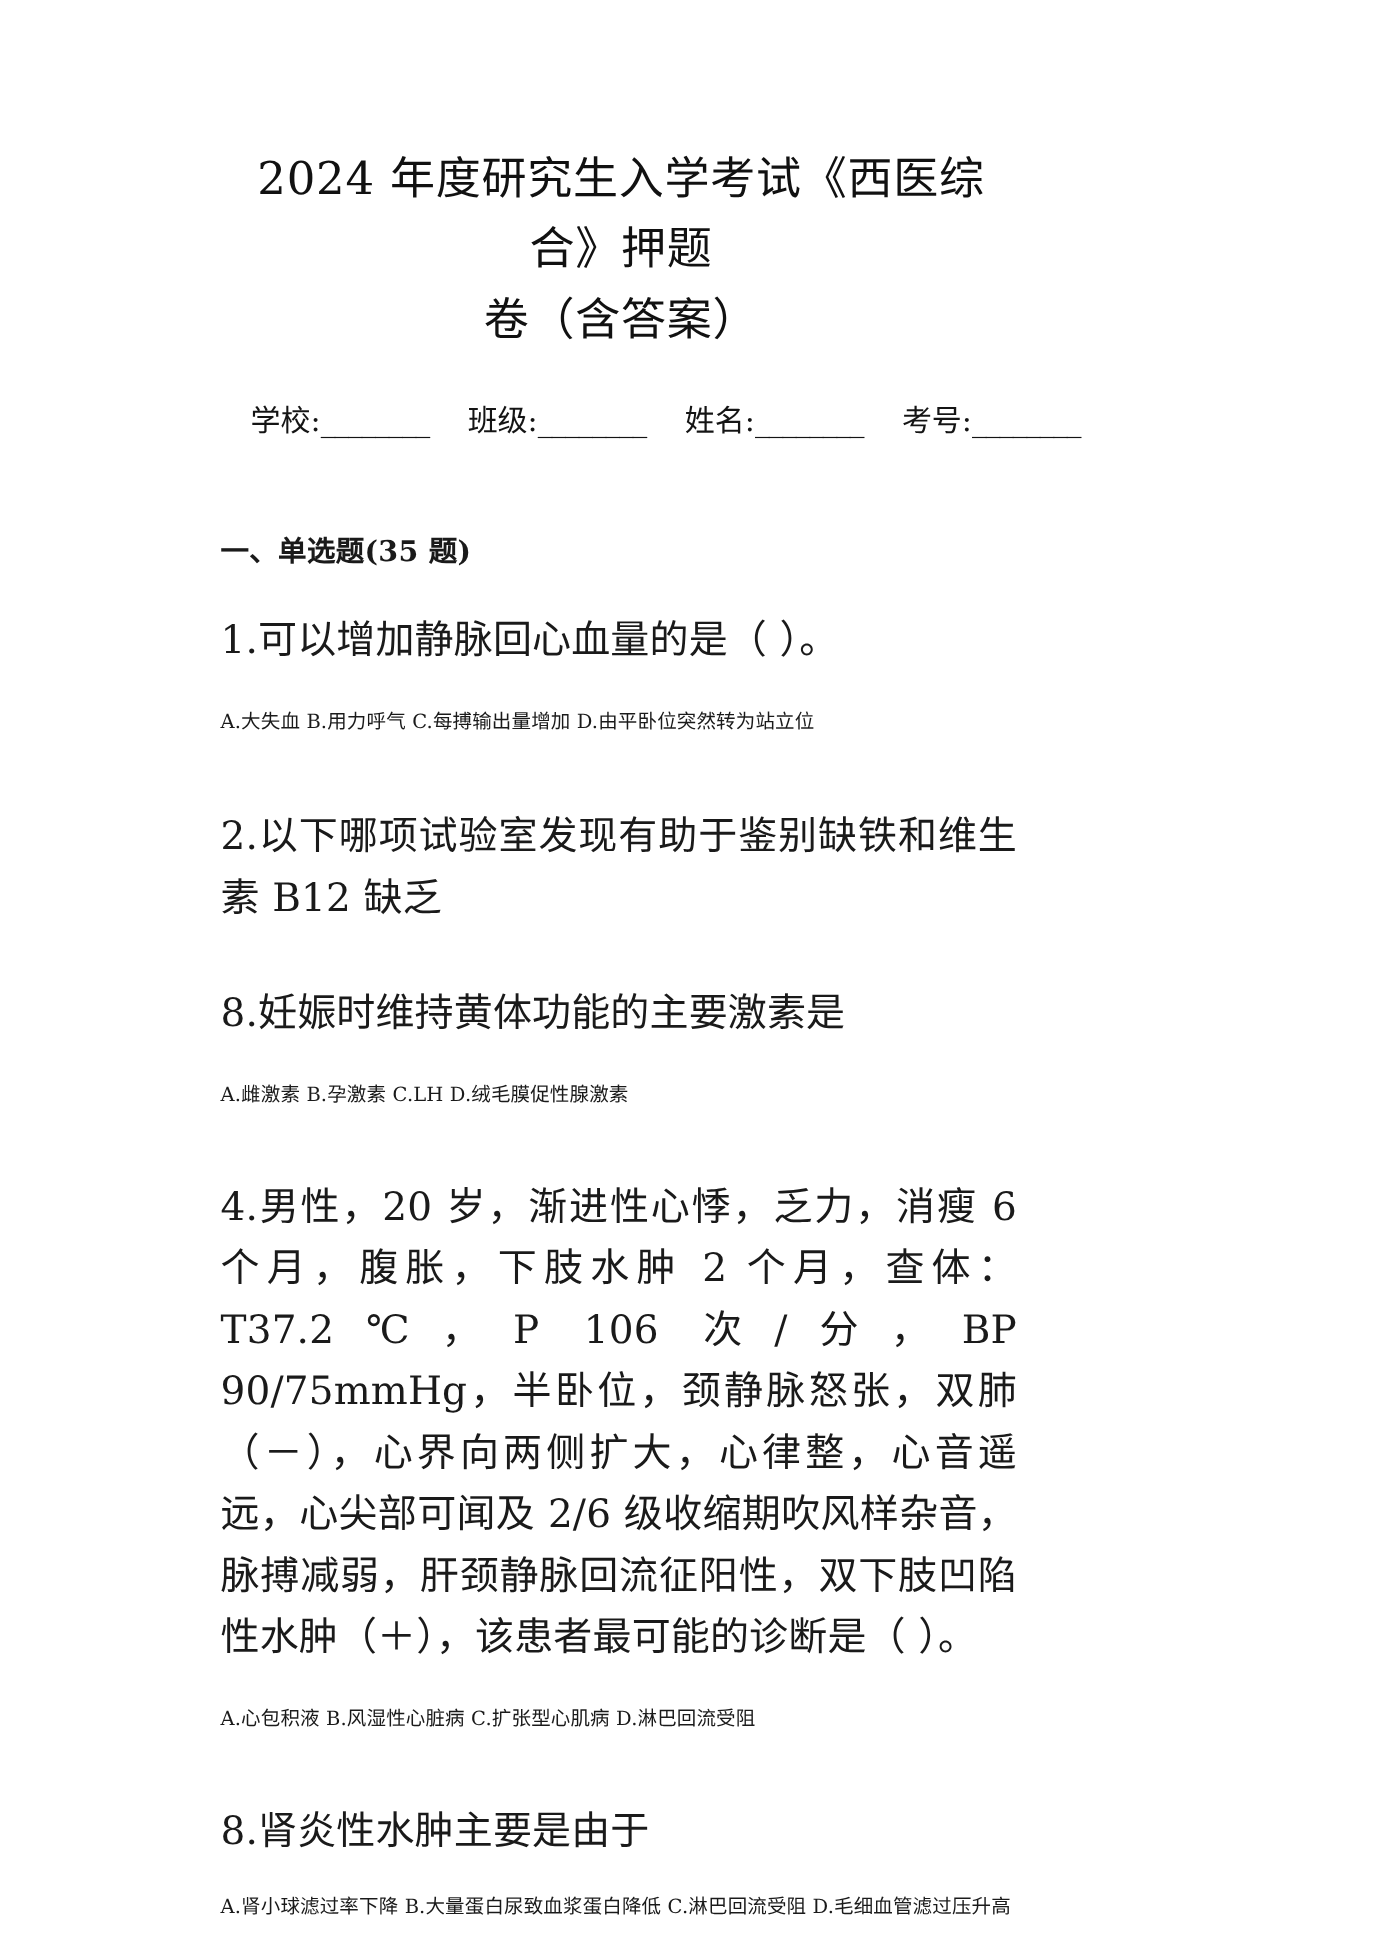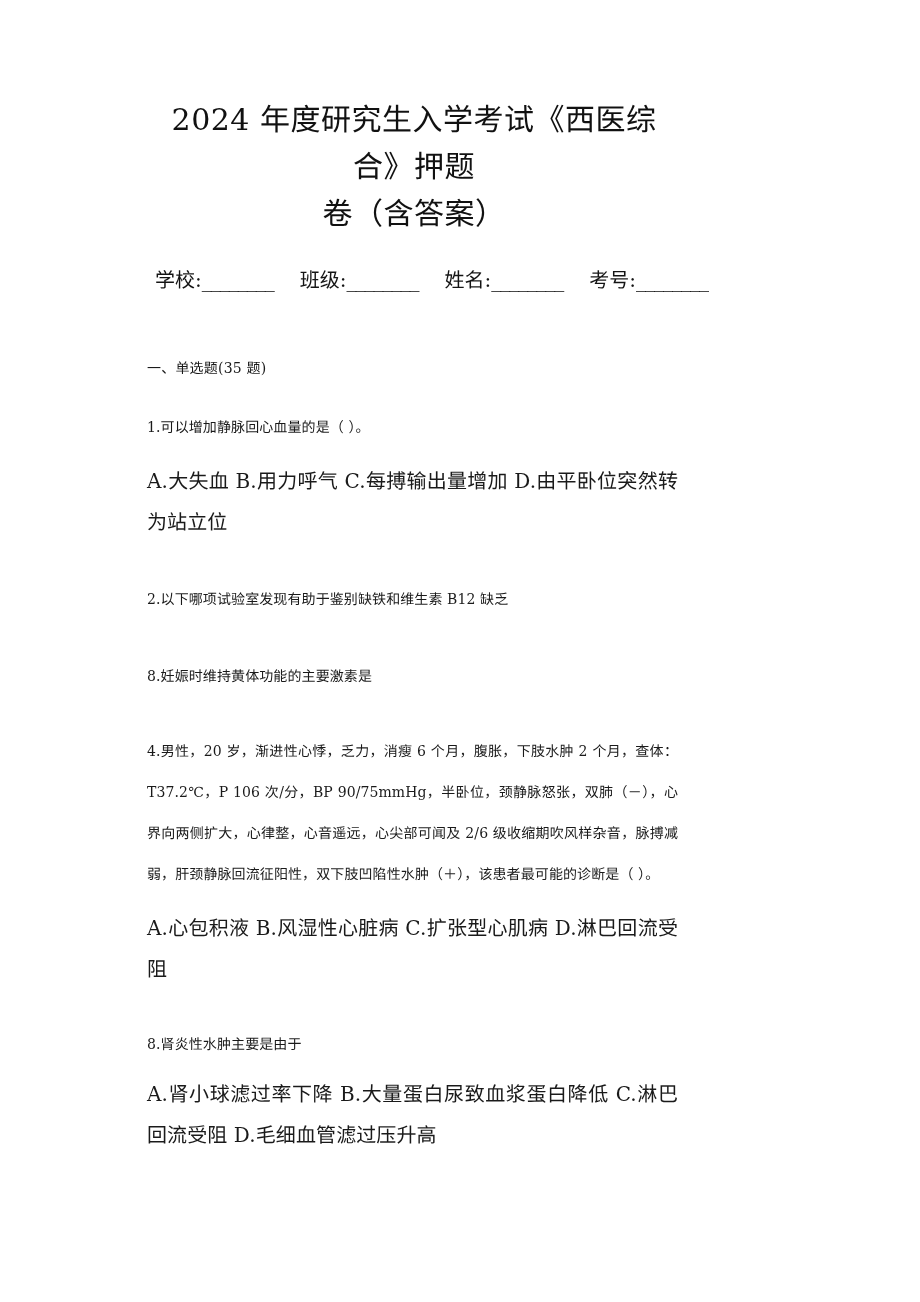--- a/index.html
+++ b/index.html
@@ -34,21 +34,21 @@
     text-align: center;
     font-size: 30px;
     font-weight: 400;
     line-height: 47px;
     letter-spacing: 0.5px;
     color: #111111;
   }
 
   
   .info-line {
-    margin: 26px 0 0 0;
+    margin: 26px 0 0 12px;
     padding: 0 120px 0 155px;
     text-align: center;
     font-size: 20px;
     line-height: 34px;
     white-space: nowrap;
     color: #141414;
   }
   .info-field {
     display: inline-block;
   }
@@ -62,41 +62,42 @@
     display: inline-block;
     width: 26px;
   }
 
   
   .content {
     padding: 56px 150px 0 147px;
   }
 
   .section-heading {
-    font-size: 14px;
+    font-size: 19px;
     line-height: 30px;
     margin: 0 0 24px 0;
     letter-spacing: 0.2px;
+    font-weight: bold;
   }
 
   .question-block {
     margin: 0 0 30px 0;
   }
 
   .q-stem {
-    font-size: 14px;
+    font-size: 26px;
     line-height: 41px;
     margin: 0;
     text-align: justify;
     text-justify: inter-ideograph;
     letter-spacing: 0.1px;
   }
 
   .q-options {
-    font-size: 20px;
+    font-size: 13px;
     line-height: 41px;
     margin: 13px 0 0 0;
     text-align: justify;
     text-justify: inter-ideograph;
     letter-spacing: 0.1px;
   }
 
   .q-options.tight {
     margin-top: 9px;
   }
@@ -129,20 +130,21 @@
       <p class="q-stem">1.可以增加静脉回心血量的是（ ）。</p>
       <p class="q-options">A.大失血 B.用力呼气 C.每搏输出量增加 D.由平卧位突然转为站立位</p>
     </div>
 
     <div class="question-block gap-lg">
       <p class="q-stem">2.以下哪项试验室发现有助于鉴别缺铁和维生素 B12 缺乏</p>
     </div>
 
     <div class="question-block gap-md">
       <p class="q-stem">8.妊娠时维持黄体功能的主要激素是</p>
+      <p class="q-options">A.雌激素 B.孕激素 C.LH D.绒毛膜促性腺激素</p>
     </div>
 
     <div class="question-block gap-md">
       <p class="q-stem">4.男性，20 岁，渐进性心悸，乏力，消瘦 6 个月，腹胀，下肢水肿 2 个月，查体：T37.2℃，P 106 次/分，BP 90/75mmHg，半卧位，颈静脉怒张，双肺（－），心界向两侧扩大，心律整，心音遥远，心尖部可闻及 2/6 级收缩期吹风样杂音，脉搏减弱，肝颈静脉回流征阳性，双下肢凹陷性水肿（＋），该患者最可能的诊断是（ ）。</p>
       <p class="q-options">A.心包积液 B.风湿性心脏病 C.扩张型心肌病 D.淋巴回流受阻</p>
     </div>
 
     <div class="question-block gap-sm">
       <p class="q-stem">8.肾炎性水肿主要是由于</p>
       <p class="q-options tight">A.肾小球滤过率下降 B.大量蛋白尿致血浆蛋白降低 C.淋巴回流受阻 D.毛细血管滤过压升高</p>

